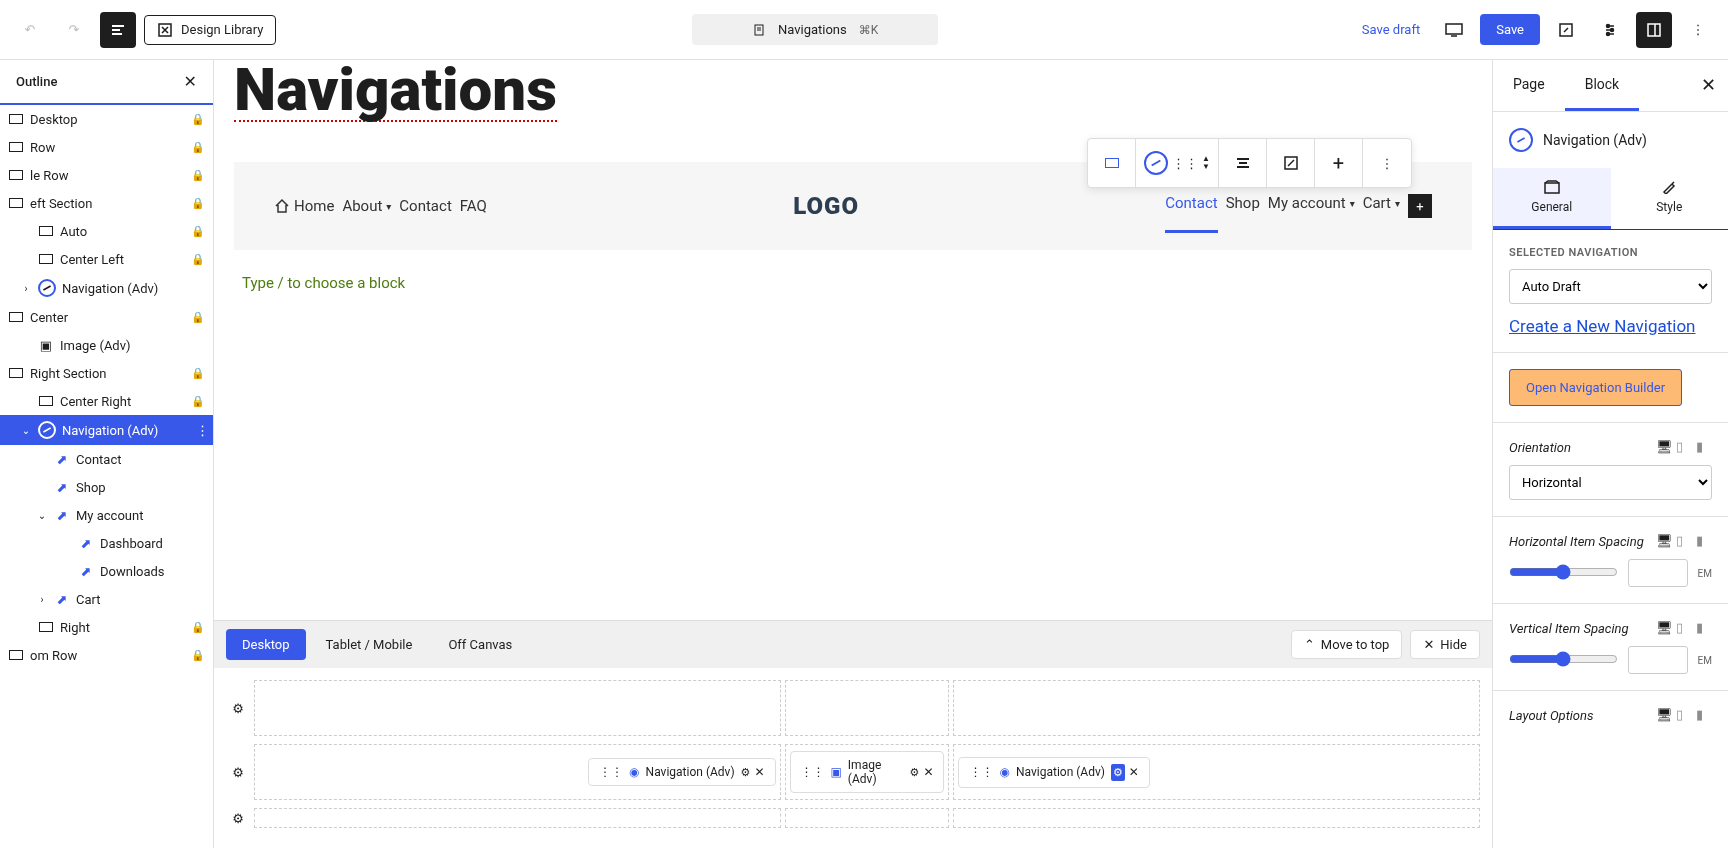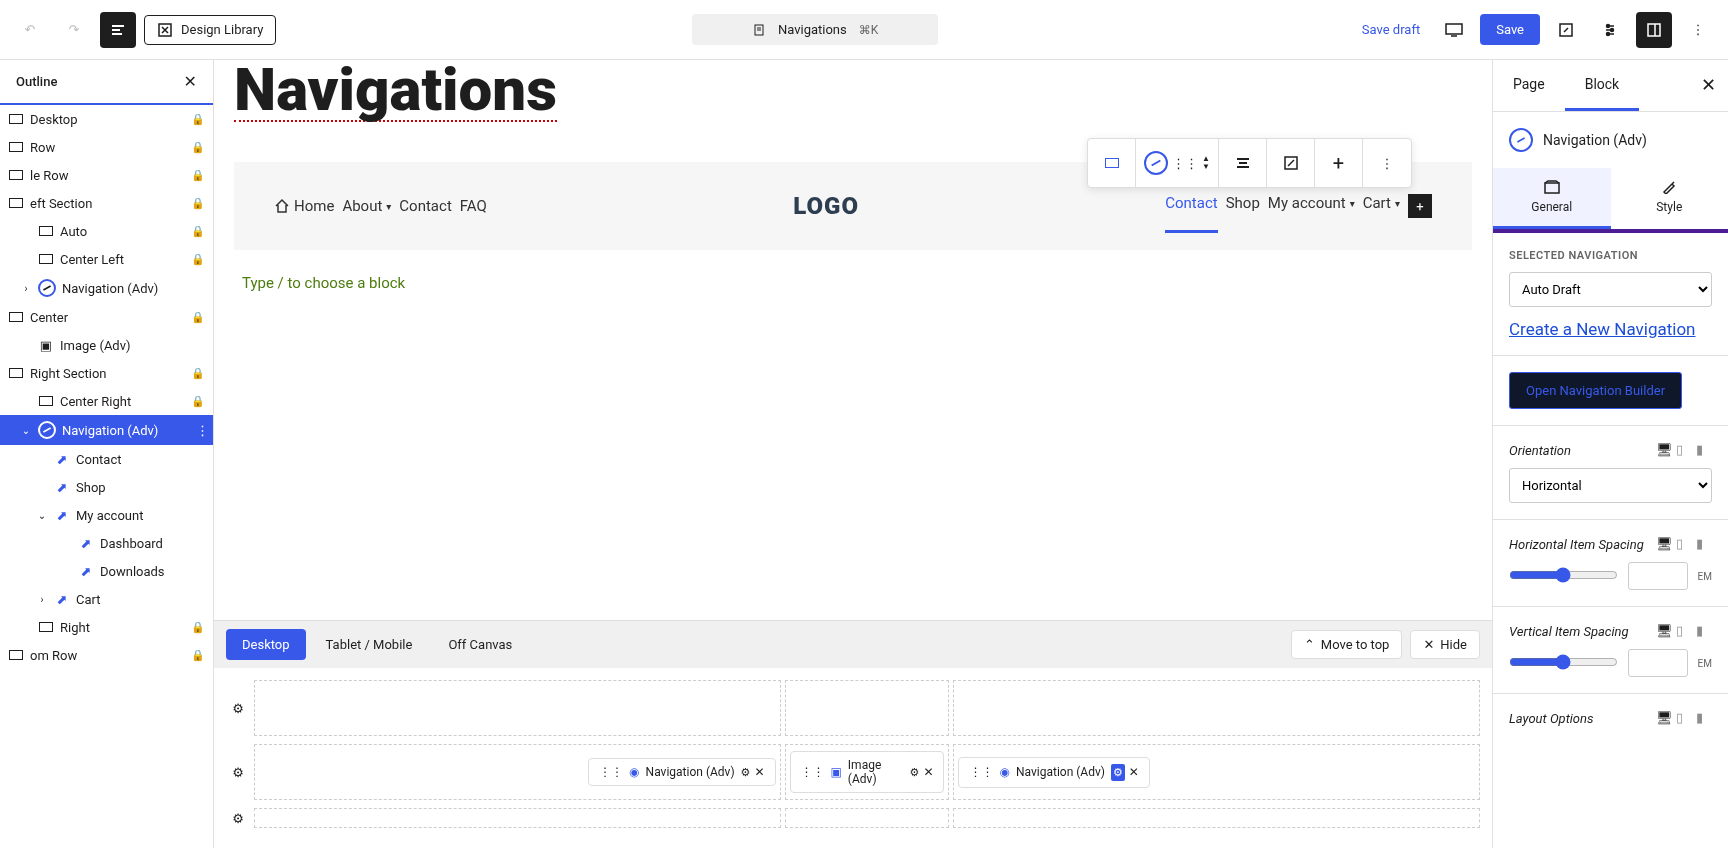--- a/index.html
+++ b/index.html
@@ -76,28 +76,28 @@
 .builder-block .bb-gear { font-size: 11px; cursor: pointer; }
 .builder-block .bb-gear.active { background: #3858e9; color: #fff; padding: 2px; border-radius: 2px; }
 
 
 .rp-tabs { display: flex; border-bottom: 1px solid #e0e0e0; position: relative; }
 .rp-tab { flex: 0 0 auto; padding: 16px 20px; cursor: pointer; font-size: 14px; }
 .rp-tab.active { border-bottom: 3px solid #3858e9; font-weight: 400; }
 .rp-close { position: absolute; right: 12px; top: 14px; cursor: pointer; font-size: 18px; }
 .rp-block-header { display: flex; align-items: center; gap: 10px; padding: 16px; }
 .rp-block-header .nav-circle { width: 24px; height: 24px; }
-.rp-subtabs { display: flex; border-bottom: 4px solid #4c1d95; }
+.rp-subtabs { display: flex; border-bottom: 1px solid #4c1d95; }
 .rp-subtab { flex: 1; text-align: center; padding: 12px 4px; cursor: pointer; font-size: 12px; display: flex; flex-direction: column; align-items: center; gap: 6px; }
 .rp-subtab.active { border-bottom: 3px solid #3858e9; background: #f0f3ff; }
 .rp-section { padding: 16px; border-bottom: 1px solid #e0e0e0; }
 .rp-label { font-size: 11px; text-transform: uppercase; color: #666; font-weight: 600; margin-bottom: 10px; letter-spacing: 0.5px; }
 .rp-select { width: 100%; padding: 8px; border: 1px solid #ccc; border-radius: 3px; font-size: 13px; background: #fff; }
 .rp-link { color: #1d4ed8; text-decoration: underline; cursor: pointer; font-size: 17px; display: inline-block; margin-top: 12px; }
-.rp-button { border: 1px solid #3858e9; color: #3858e9; padding: 10px 16px; border-radius: 3px; cursor: pointer; font-size: 13px; background: #0f172a; }
+.rp-button { border: 1px solid #3858e9; color: #3858e9; padding: 10px 16px; border-radius: 3px; cursor: pointer; font-size: 13px; background: #fdba74; }
 .rp-field-row { display: flex; align-items: center; justify-content: space-between; margin-bottom: 10px; }
 .rp-field-label { font-size: 13px; font-style: italic; }
 .rp-devices { display: flex; gap: 4px; }
 .rp-device { width: 16px; height: 16px; cursor: pointer; opacity: 0.5; }
 .rp-device.active { opacity: 1; }
 .rp-slider-row { display: flex; align-items: center; gap: 10px; }
 .rp-slider { flex: 1; }
 .rp-slider input[type=range] { width: 100%; accent-color: #3858e9; }
 .rp-num-input { width: 60px; padding: 6px; border: 1px solid #ccc; border-radius: 3px; font-size: 12px; }
 .rp-unit { font-size: 10px; color: #666; }

